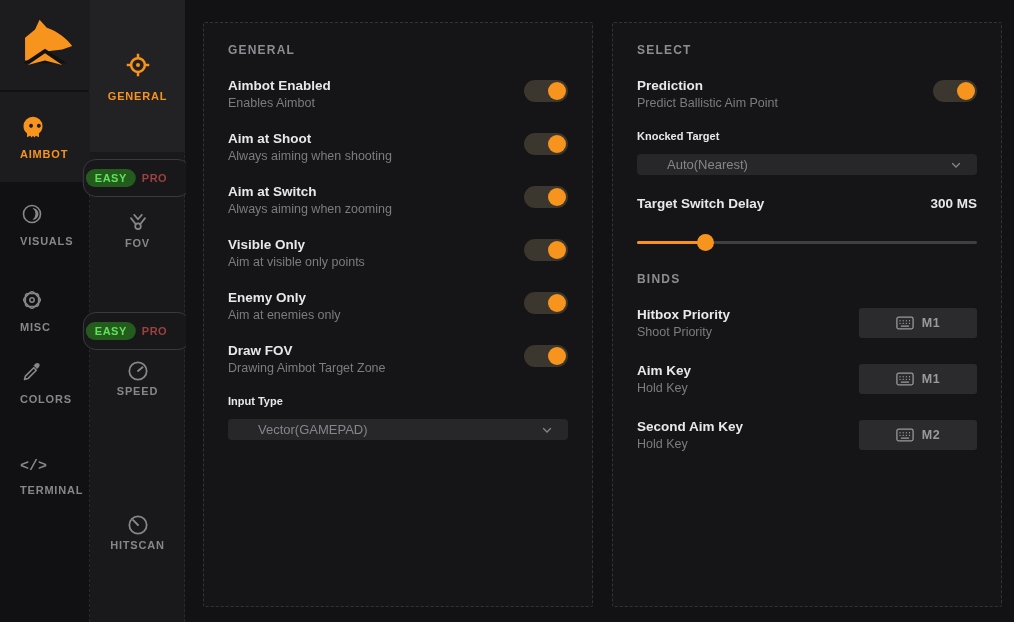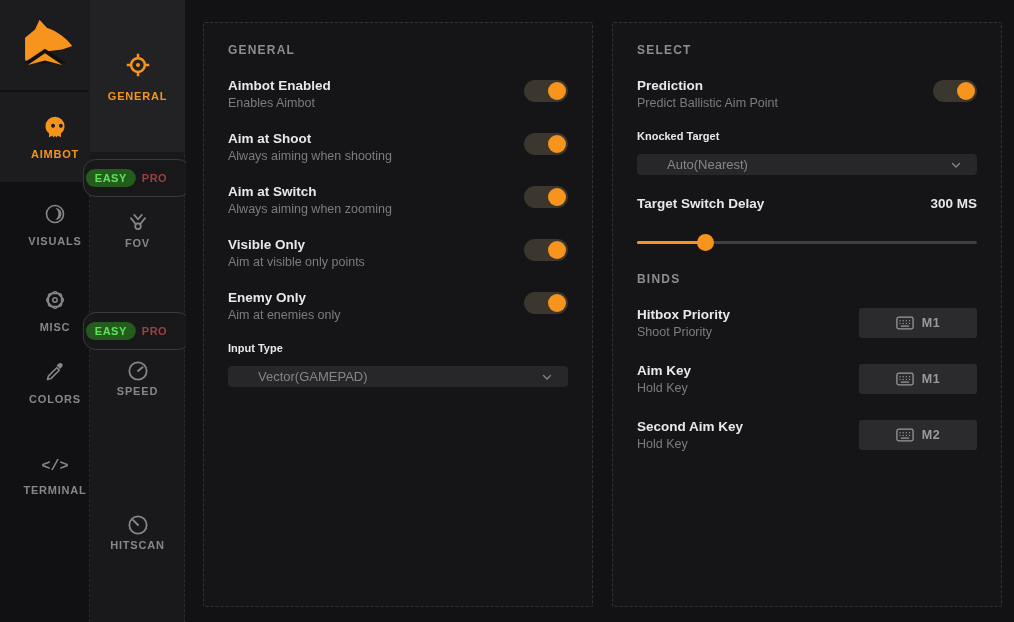--- a/index.html
+++ b/index.html
@@ -14,21 +14,21 @@
   .sidebar1 {
     position:absolute; left:0; top:0; width:90px; height:622px;
     background:#111113;
     border-right:1px dashed #2a2a2e;
   }
   .logo-block {
     width:90px; height:90px; background:#1c1c1e;
     display:flex; align-items:center; justify-content:center;
   }
   .nav-item {
-    width:90px; display:flex; flex-direction:column; align-items:center;
+    width:90px; display:flex; flex-direction:column; align-items:flex-start;
     gap:9px; cursor:pointer; position:absolute; left:0;padding-left:20px;
   }
   .nav-item .nav-label {
     font-size:11px; font-weight:700; letter-spacing:.8px; color:#87878b;
   }
   .nav-item svg, .nav-item .txt-icon { color:#87878b; }
   .nav-item.active { background:#1c1c1e; }
   .nav-item.active .nav-label, .nav-item.active svg { color:#f7941d; }
   .nav-aimbot { top:92px; height:90px; justify-content:center; gap:8px; }
   .nav-visuals { top:202px; }
@@ -291,20 +291,29 @@
     <div class="row">
       <div class="row-text">
         <div class="row-title">Enemy Only</div>
         <div class="row-desc">Aim at enemies only</div>
       </div>
       <span class="toggle on">
           <span class="knob"></span>
         </span>
     </div>
 
+    <div class="row">
+      <div class="row-text">
+        <div class="row-title">Draw FOV</div>
+        <div class="row-desc">Drawing Aimbot Target Zone</div>
+      </div>
+      <span class="toggle on">
+          <span class="knob"></span>
+        </span>
+    </div>
 
     <div class="field-label">Input Type</div>
     <div class="dropdown">
       <span class="dropdown-value">Vector(GAMEPAD)</span>
       <svg width="14" height="14" viewBox="0 0 24 24">
         <path fill="none" stroke="currentColor" stroke-width="2.2" stroke-linecap="round" d="M6 9.5l6 6 6-6"></path>
       </svg>
     </div>
   </div>
 

